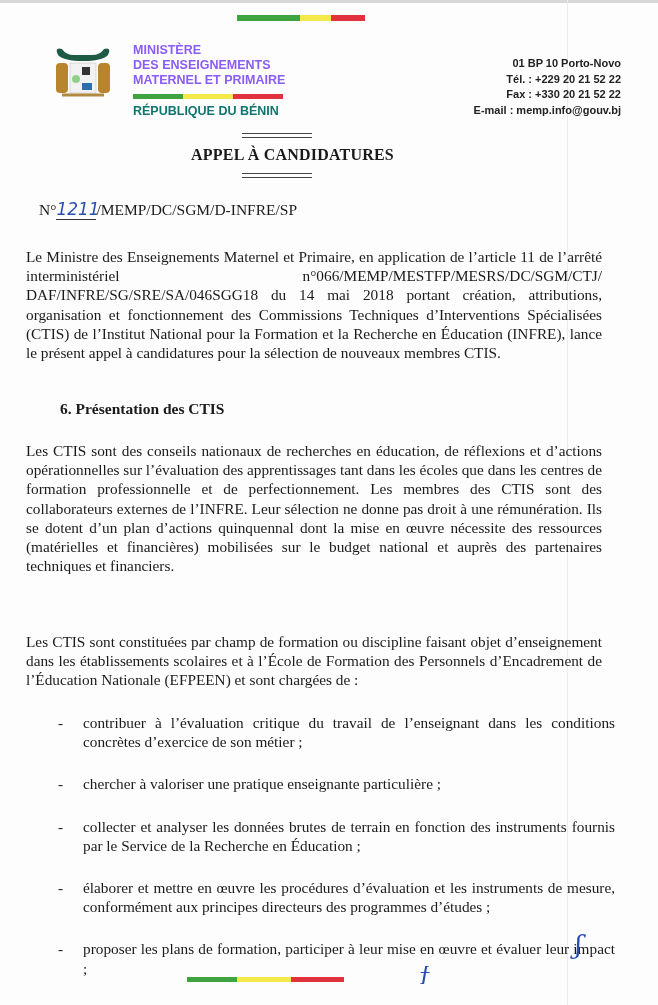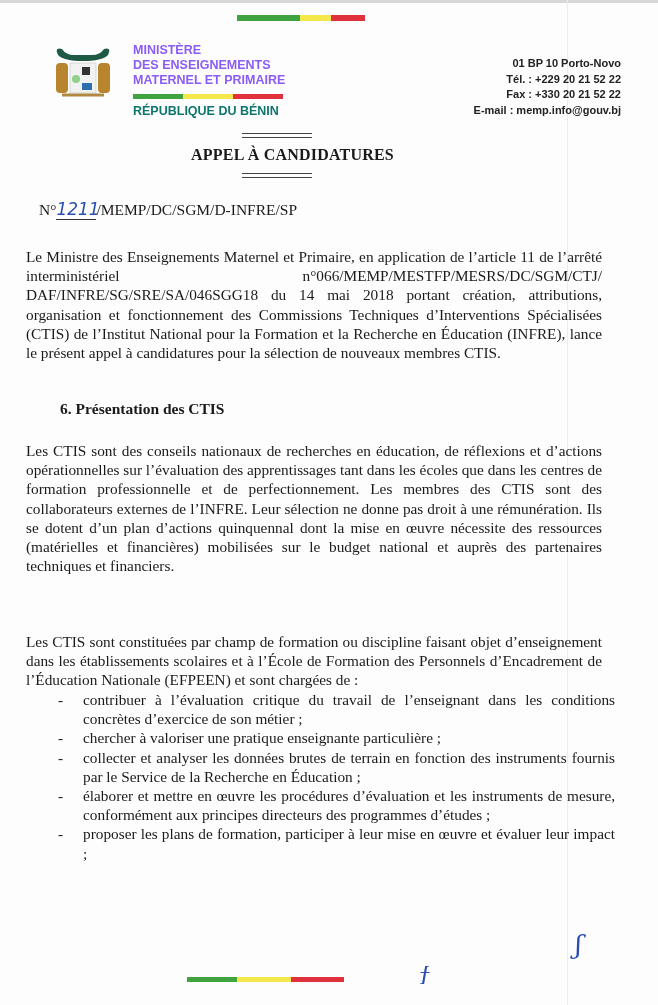--- a/index.html
+++ b/index.html
@@ -13,21 +13,21 @@
   .ministry { position:absolute; left:133px; top:43px; font-family:"Liberation Sans", sans-serif; font-weight:bold; font-size:12.5px; line-height:15px; color:#8b5cf6; }
   .republic { position:absolute; left:133px; top:104px; font-family:"Liberation Sans", sans-serif; font-weight:bold; font-size:12.5px; color:#0f766e; }
   .contact { position:absolute; right:37px; top:56px; text-align:right; font-family:"Liberation Sans", sans-serif; font-weight:bold; font-size:11px; line-height:15.5px; color:#222; }
   .rule { position:absolute; left:242px; width:70px; height:3px; border-top:1px solid #444; border-bottom:1px solid #444; }
   .title { position:absolute; left:0; width:585px; top:146px; text-align:center; font-weight:bold; font-size:16px; letter-spacing:0.2px; }
   .ref { position:absolute; left:39px; top:199px; font-size:15.5px; }
   .ref .hand { font-family:"DejaVu Sans", sans-serif; color:#2a4fb0; font-style:italic; font-size:17px; border-bottom:1px solid #333; display:inline-block; width:40px; }
   .body { position:absolute; left:26px; width:576px; font-size:15.3px; line-height:19.2px; text-align:justify; }
   .h1 { position:absolute; left:60px; top:400px; font-weight:bold; font-size:15.5px; }
   .list { position:absolute; left:58px; width:557px; top:690px; font-size:15.3px; line-height:19.2px; margin:0; padding:0; list-style:none; }
-  .list li { position:relative; padding-left:25px; text-align:justify; }
+  .list li { position:relative; padding-left:25px; text-align:justify;margin-top:23px; }
   .list li::before { content:"-"; position:absolute; left:0; }
   .sig1 { position:absolute; left:420px; top:960px; color:#2a4fb0; font-size:26px; font-style:italic; font-family:"DejaVu Serif", serif; }
   .sig2 { position:absolute; left:575px; top:930px; color:#2a4fb0; font-size:26px; font-style:italic; font-family:"DejaVu Serif", serif; }
 </style>
 </head>
 <body>
 
 <div class="topline"></div>
 <div class="rightline"></div>
 

